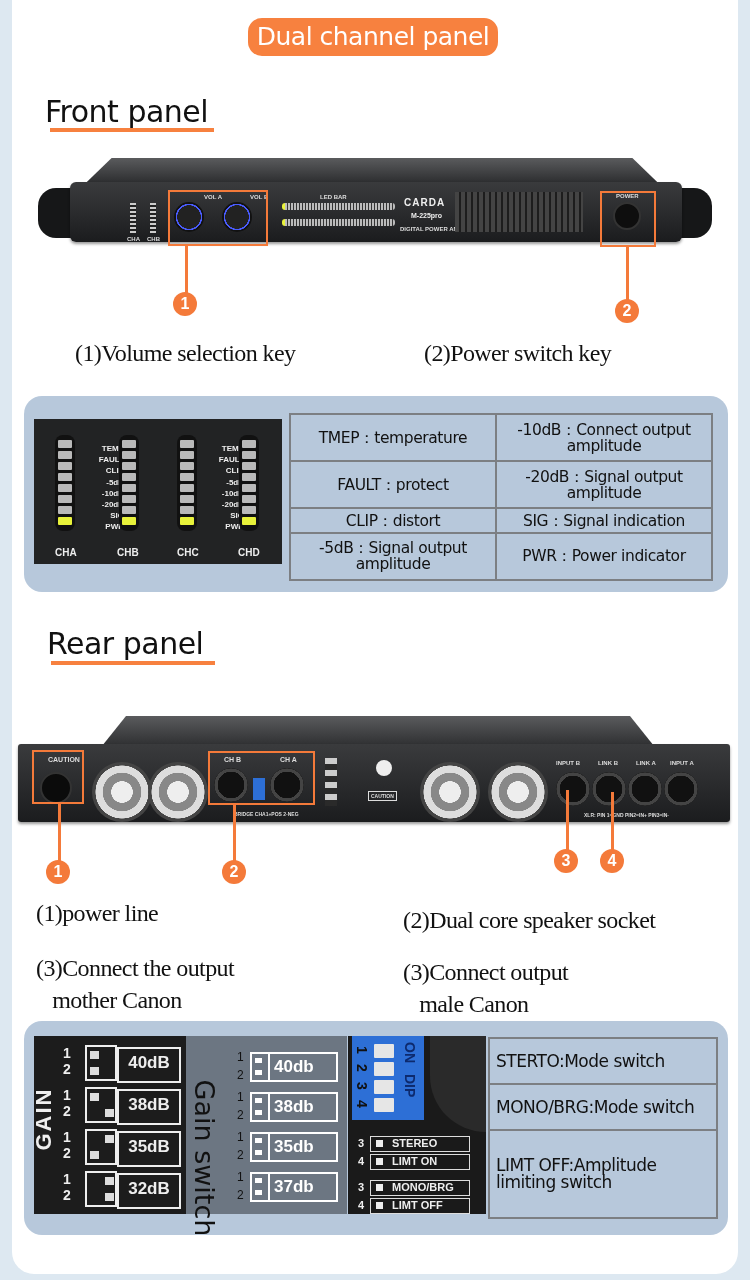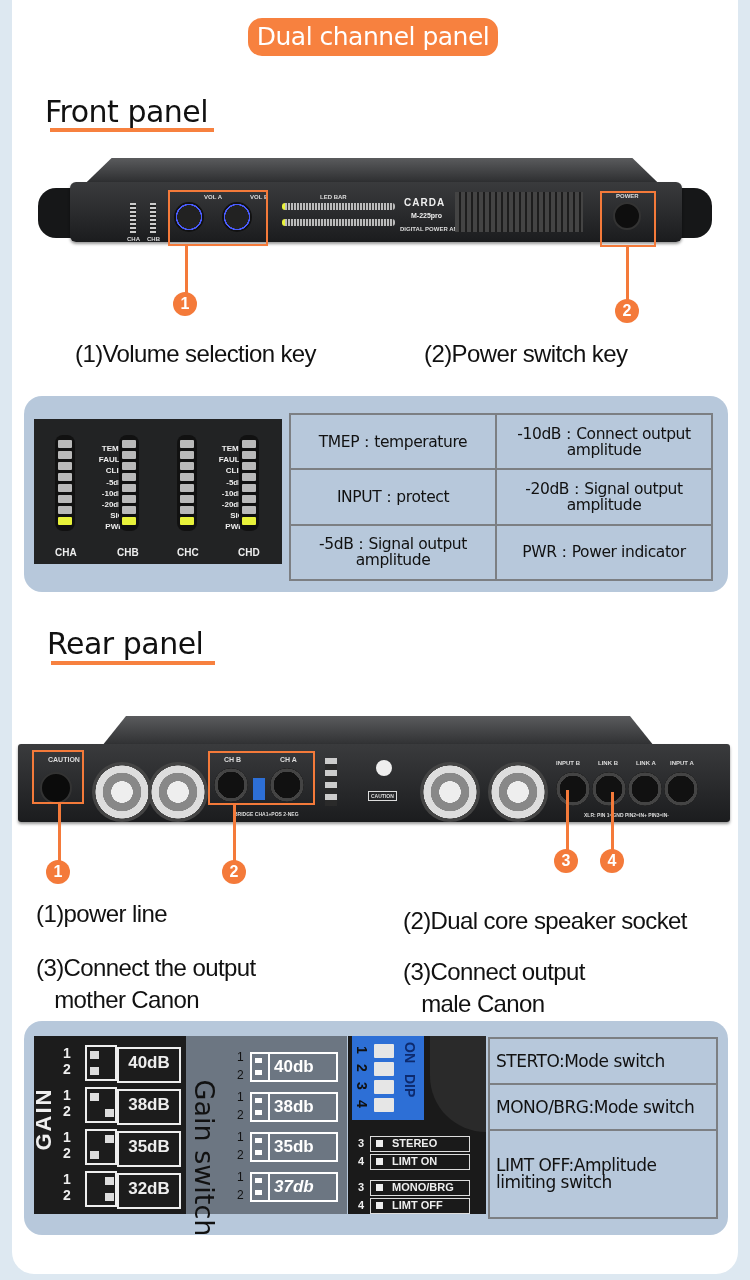--- a/index.html
+++ b/index.html
@@ -7,21 +7,21 @@
   .page { position:absolute; left:12px; top:0; width:726px; height:1274px; background:#ffffff; border-radius:0 0 22px 22px; }
   .pill { position:absolute; left:248px; top:18px; width:250px; height:38px; background:#f7813f; border-radius:14px; color:#fff; font-size:25px; line-height:38px; text-align:center; font-family:"DejaVu Sans", sans-serif; letter-spacing:-0.5px; }
   .heading { position:absolute; font-size:30px; color:#111; font-family:"DejaVu Sans", sans-serif; letter-spacing:-0.5px; }
   .underline { position:absolute; height:4px; background:#f7813f; }
   .device { position:absolute; background:linear-gradient(#3a3b3d,#1b1c1e); border-radius:6px; box-shadow:0 2px 3px rgba(0,0,0,0.4); }
   .device-top { position:absolute; background:linear-gradient(#5a5b5d,#2e2f31); clip-path:polygon(4% 100%, 8% 0, 92% 0, 96% 100%); }
   .ear { position:absolute; background:#161718; border-radius:18px; }
   .orange-box { position:absolute; border:2px solid #f47a3a; box-sizing:border-box; }
   .vline { position:absolute; width:3px; background:#f47a3a; }
   .num-badge { position:absolute; width:24px; height:24px; border-radius:50%; background:#f47a3a; color:#fff; font-size:16px; font-weight:bold; text-align:center; line-height:24px; }
-  .caption { position:absolute; font-size:24px; color:#111; font-family:Liberation Sans, sans-serif; letter-spacing:-0.6px; white-space:nowrap; }
+  .caption { position:absolute; font-size:24px; color:#111; font-family:Liberation Serif, serif; letter-spacing:-0.6px; white-space:nowrap; }
   .caption.two { line-height:32px; white-space:pre; }
   .blue-card { position:absolute; background:#b7c8db; border-radius:18px; }
   .led-photo { position:absolute; background:#222324; }
   .led-col { position:absolute; width:20px; background:#111; border-radius:8px; padding:3px 0; }
   .led { width:14px; height:8px; margin:2px auto 3px; background:#b9b9b9; border-radius:1px; }
   .led.on { background:#e8f23a; }
   .led-labels { position:absolute; color:#eee; font-size:8px; font-weight:bold; line-height:11.2px; text-align:right; }
   .ch-label { position:absolute; color:#eee; font-size:10px; font-weight:bold; }
   table.legend { position:absolute; border-collapse:collapse; background:#b7c8db; }
   table.legend td { border:2px solid #7c7f83; text-align:center; font-size:15.5px; color:#111; line-height:16px; padding:0 4px; font-family:"DejaVu Sans", sans-serif; letter-spacing:-0.4px; }
@@ -166,23 +166,27 @@
 </div>
 
 <table class="legend" style="left:289px;top:413px;width:424px;height:168px;">
   <tbody>
       <tr>
     <td style="width:196px;white-space:pre;">TMEP：temperature</td>
     <td style="white-space:pre;">-10dB：Connect output
 amplitude</td>
   </tr>
   <tr>
-    <td style="white-space:pre;">INPUT：protect</td>
+    <td style="white-space:pre;">FAULT：protect</td>
     <td style="white-space:pre;">-20dB：Signal output
 amplitude</td>
+  </tr>
+  <tr>
+    <td style="white-space:pre;">CLIP：distort</td>
+    <td style="white-space:pre;">SIG：Signal indication</td>
   </tr>
   <tr>
     <td style="white-space:pre;">-5dB：Signal output
 amplitude</td>
     <td style="white-space:pre;">PWR：Power indicator</td>
   </tr>
 </tbody>
   </table>
 
 <div class="heading" style="left:47px;top:626px;">Rear panel</div>
@@ -314,21 +318,21 @@
          <div class="gs-tick">
           <i style="top:4px;"></i>
           <i style="top:16px;"></i>
         </div>
          <span>35db</span>
        </div>
     </div>
     <div style="position: absolute; left: 0px; top: 0px;">
       <div class="gsnum" style="left:237px;top:1170px;">1</div>
        <div class="gsnum" style="left:237px;top:1188px;">2</div>
-       <div class="gs-box" style="left:250px;top:1172px;font-style:italic;">
+       <div class="gs-box" style="left:250px;top:1172px;">
          <div class="gs-tick">
           <i style="top:4px;"></i>
           <i style="top:16px;"></i>
         </div>
          <span>37db</span>
        </div>
     </div>
   </div>
 
 <div class="dip-photo" style="left:348px;top:1036px;width:138px;height:178px;">

